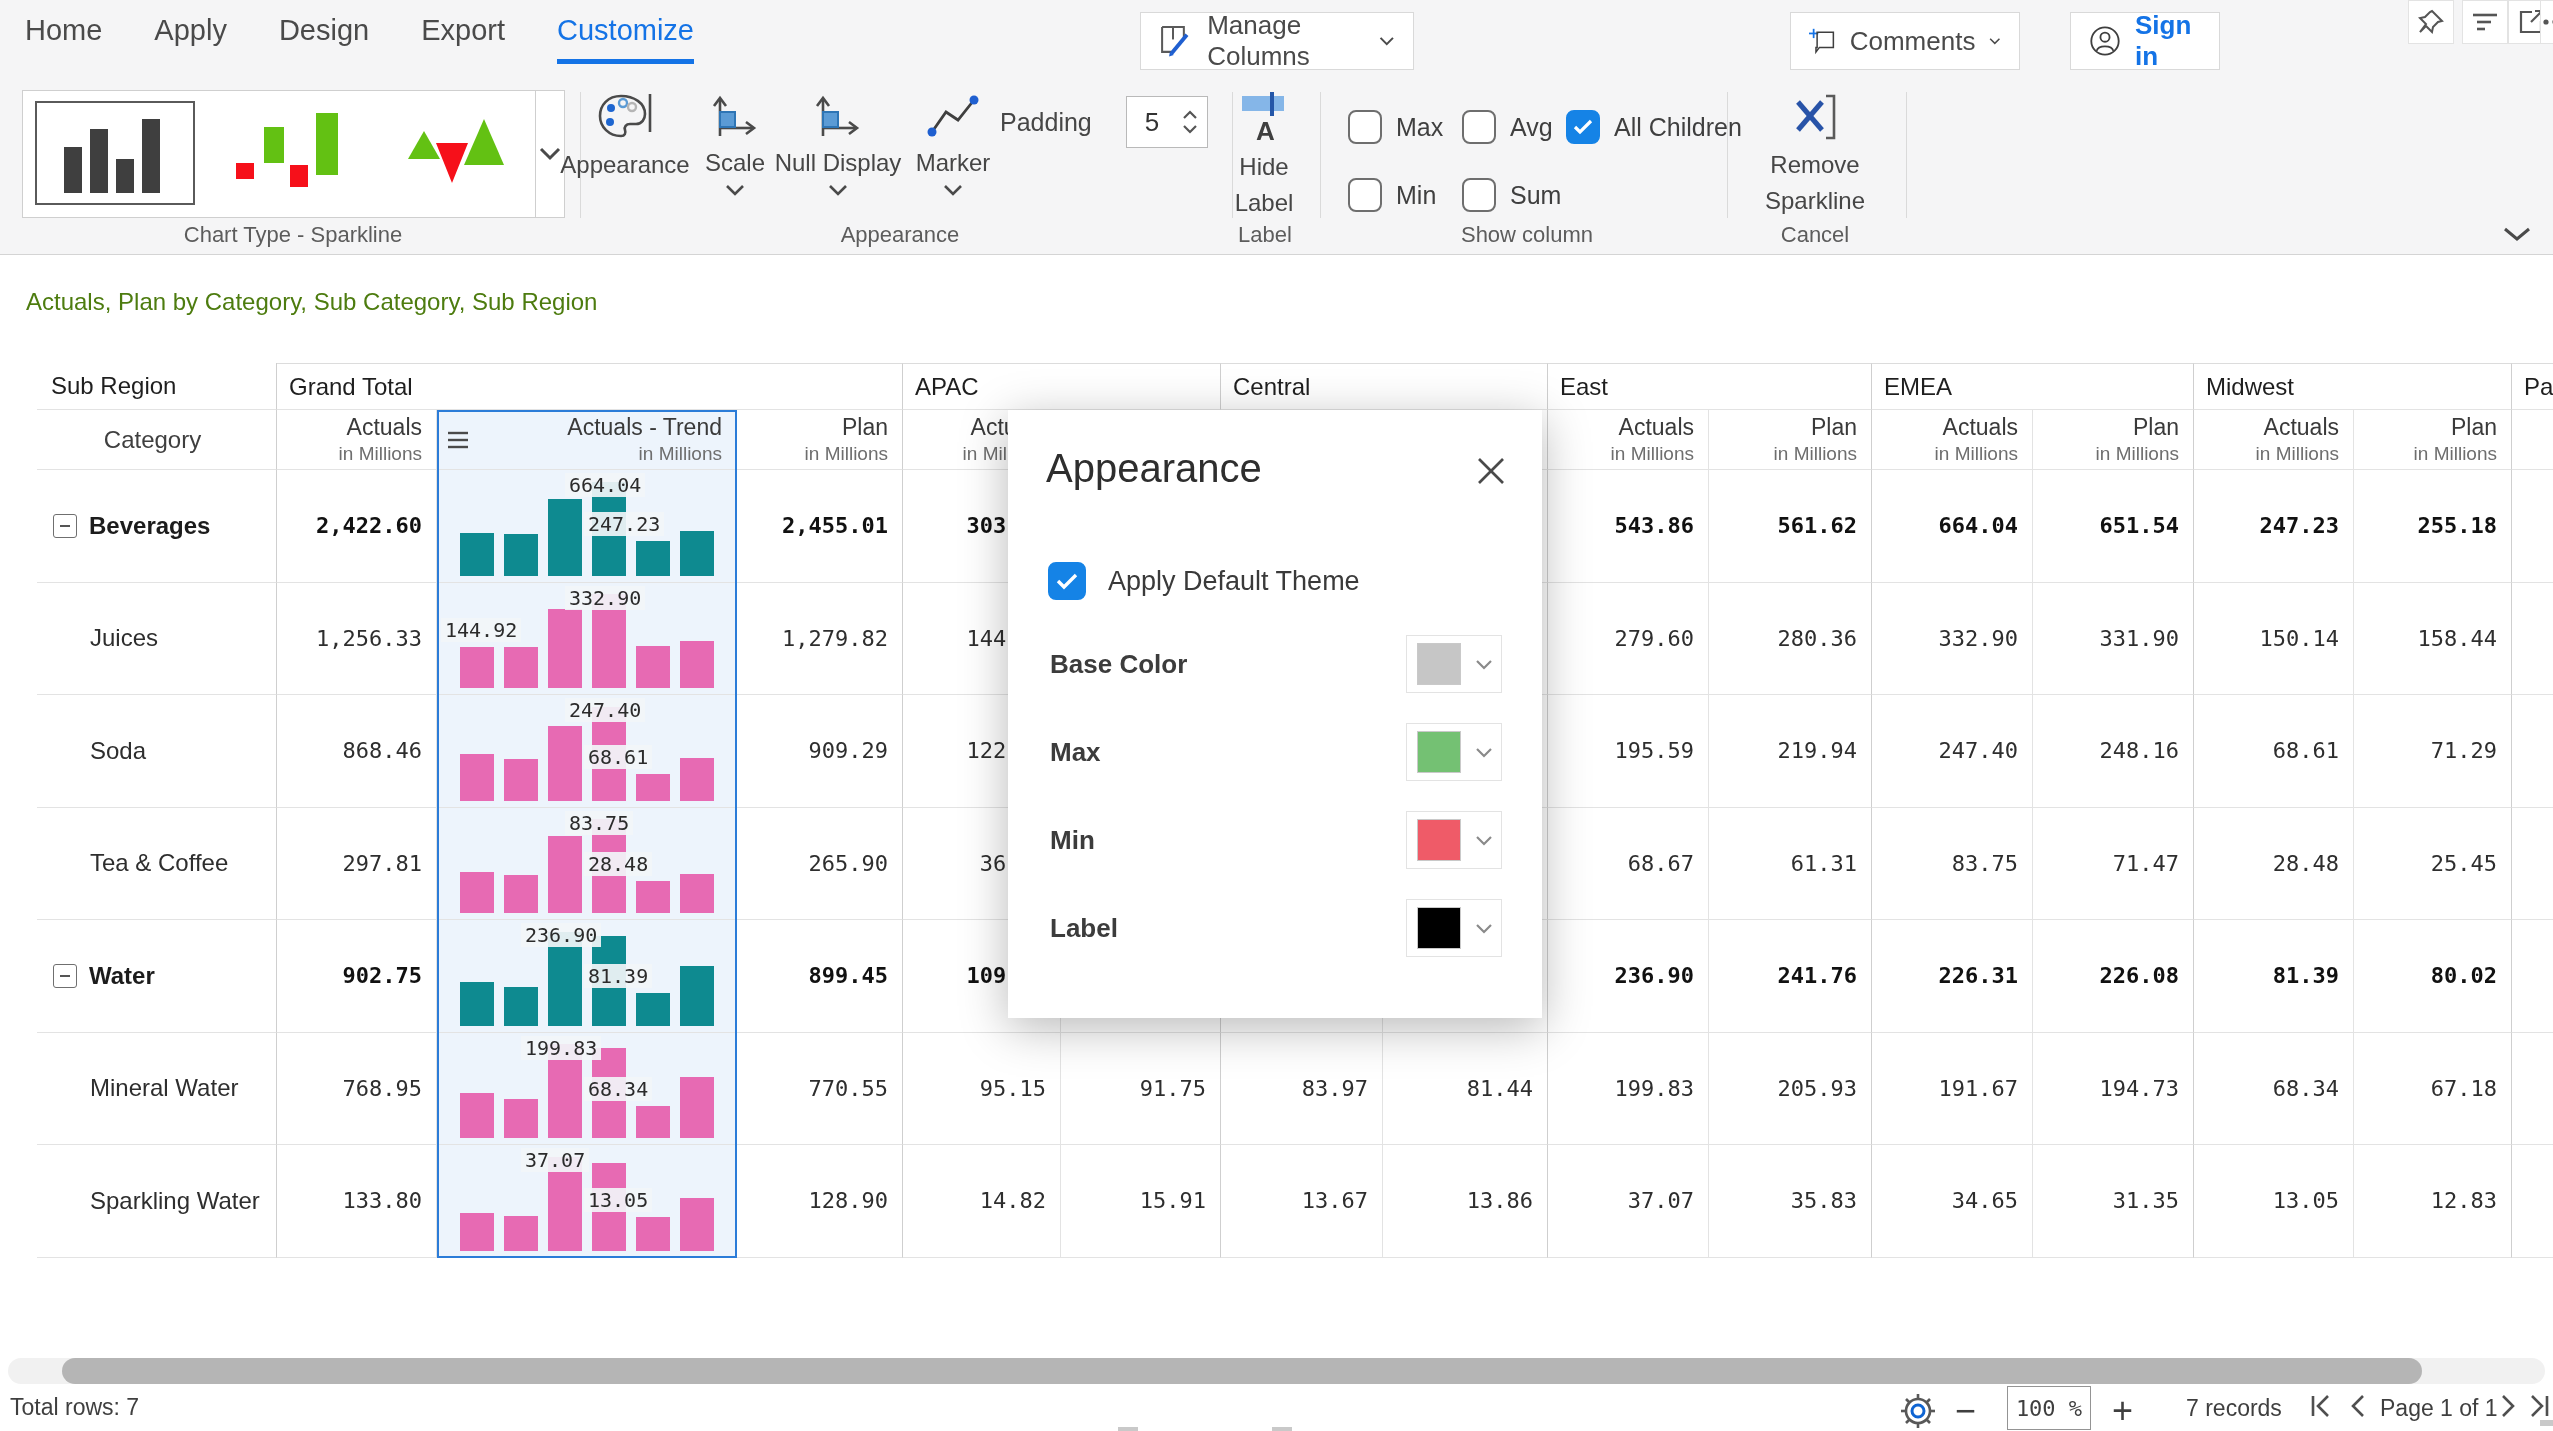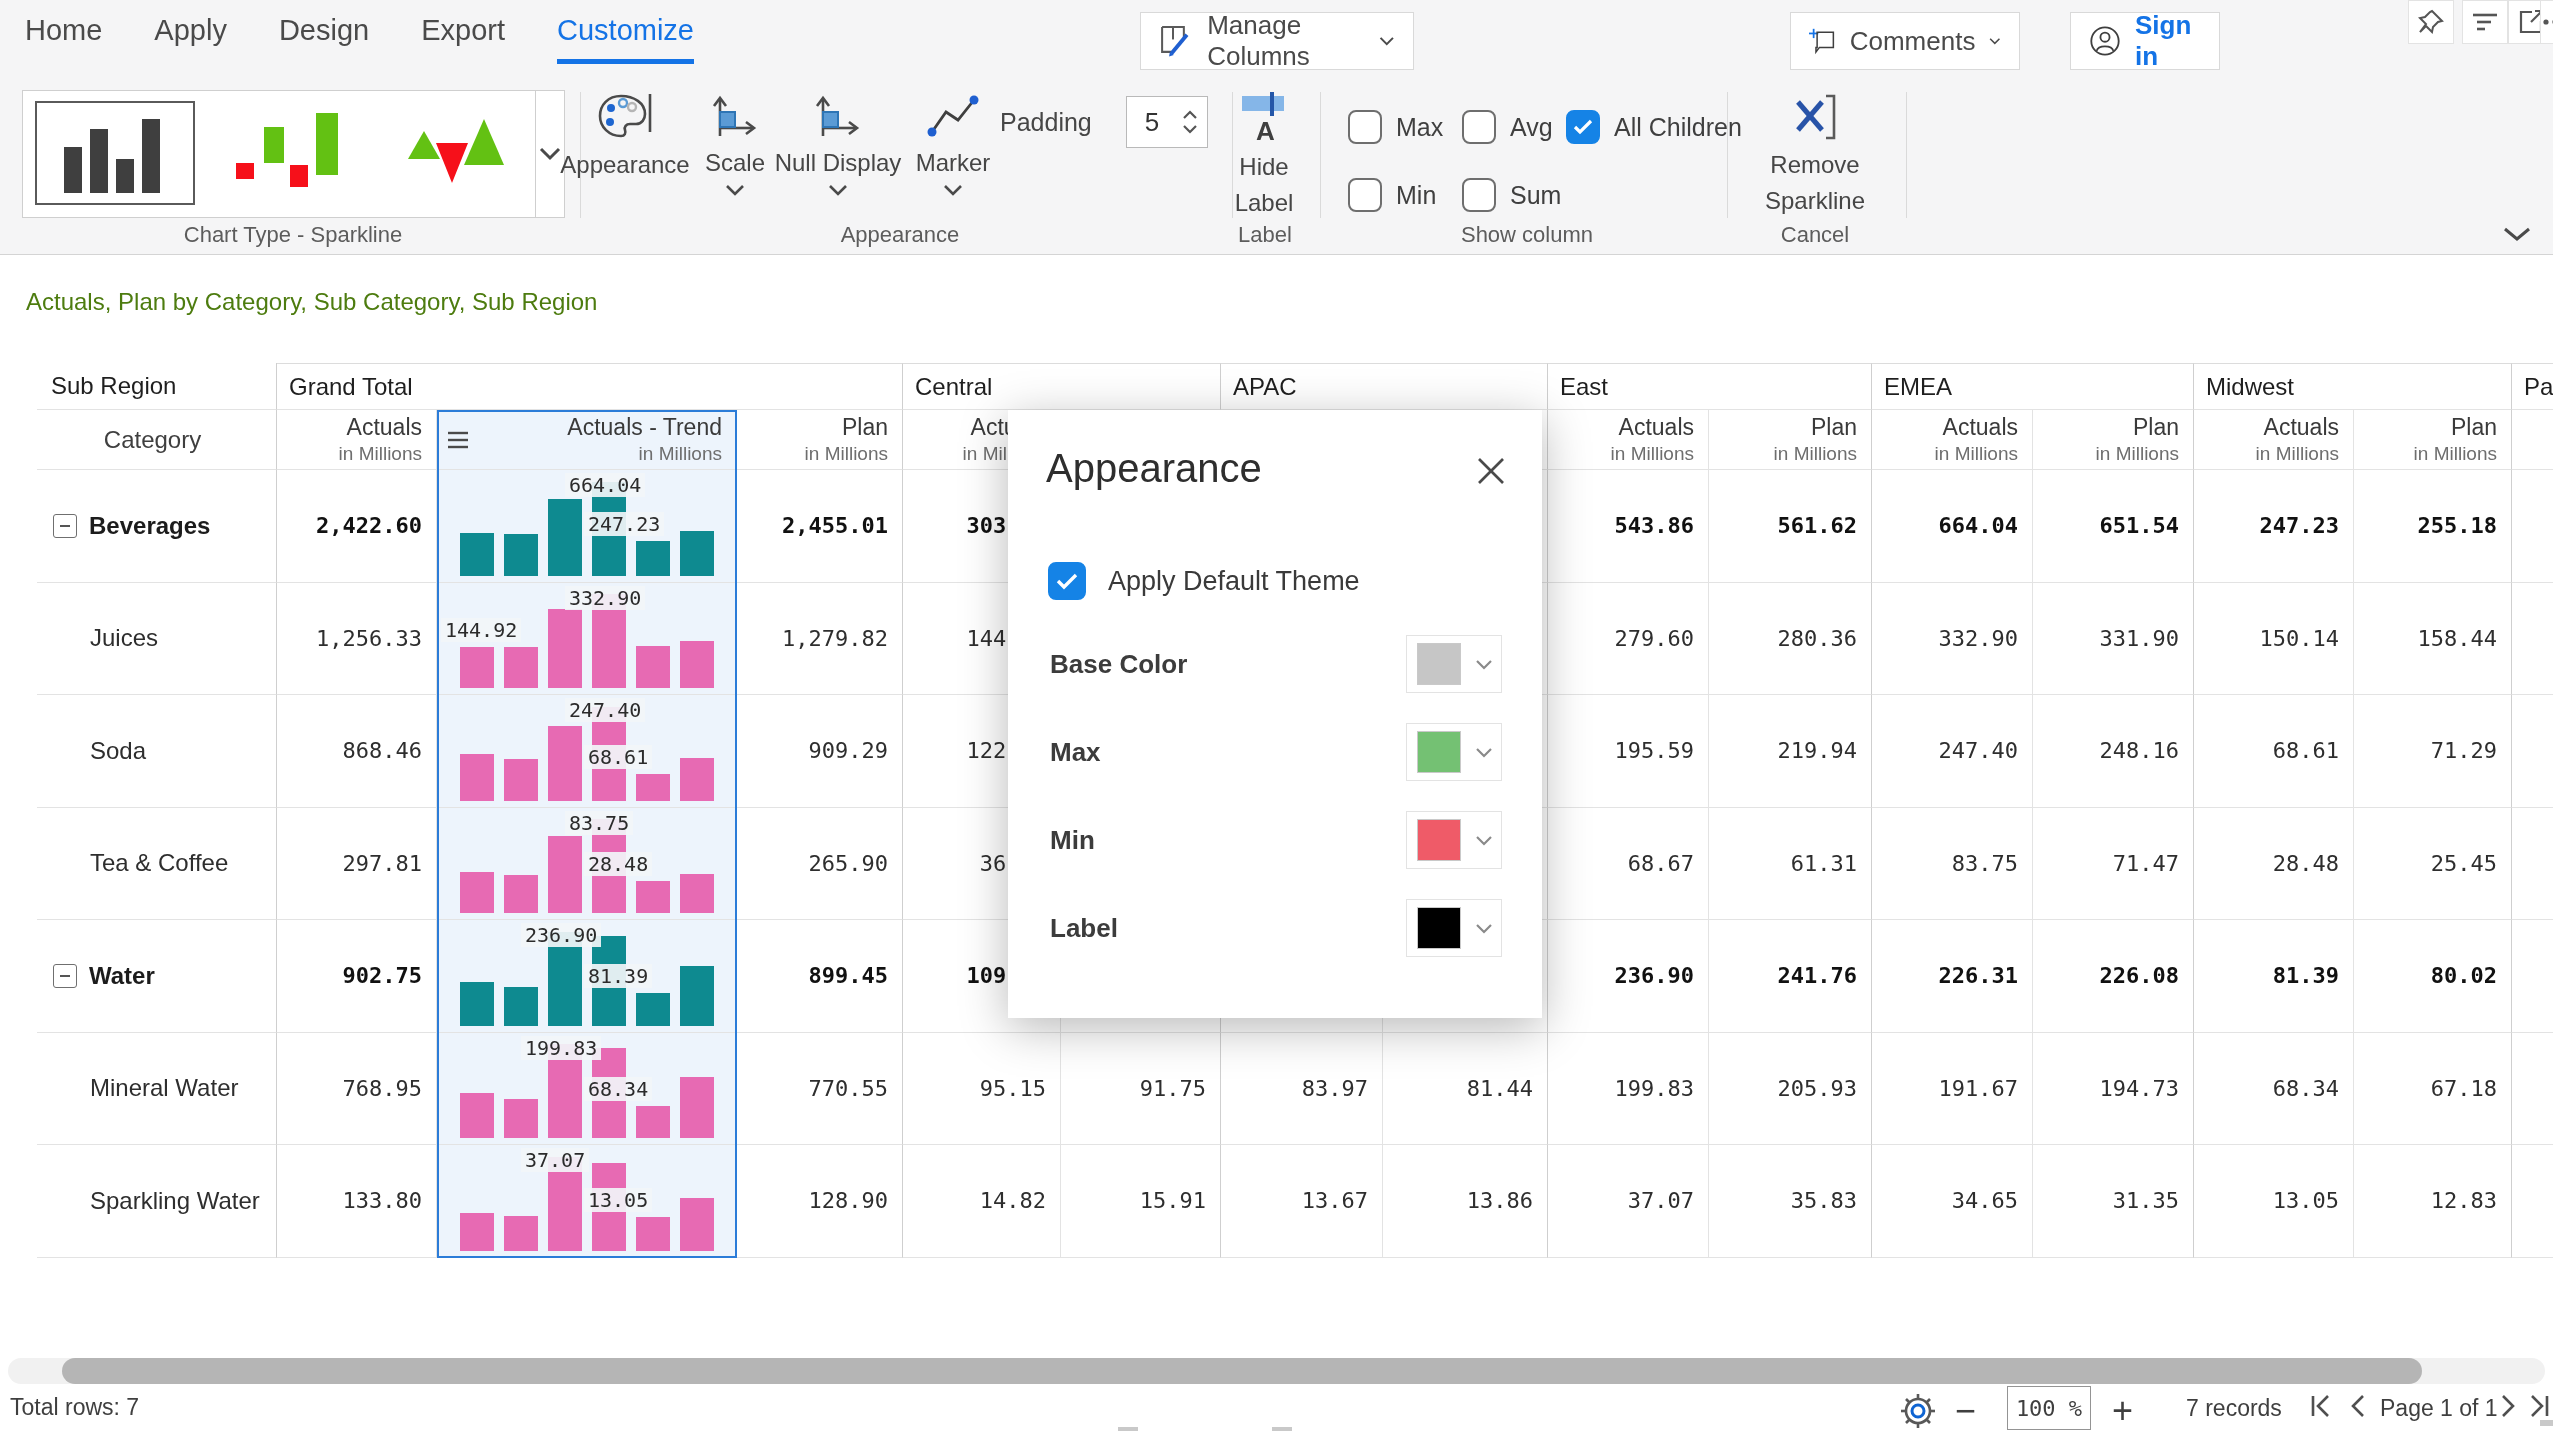--- a/index.html
+++ b/index.html
@@ -309,22 +309,22 @@
     </svg>
   </div>
 </div>
 
 <div id="reporttitle">Actuals, Plan by Category, Sub Category, Sub Region</div>
 
 <div id="tablewrap">
   <div id="grid" style="grid-template-columns: 240px 160px 300px 166px 158px 160px 162px 165px 161px 163px 161px 161px 160px 158px 64px; grid-template-rows: 47px 60px 112.5px 112.5px 112.5px 112.5px 112.5px 112.5px 112.5px;">
       <div class="cell h1 corner rb" style="grid-column: span 1;">Sub Region</div>
       <div class="cell h1 rb" style="grid-column: span 3;">Grand Total</div>
+      <div class="cell h1 rb" style="grid-column: span 2;">APAC</div>
       <div class="cell h1 rb" style="grid-column: span 2;">Central</div>
-      <div class="cell h1 rb" style="grid-column: span 2;">APAC</div>
       <div class="cell h1 rb" style="grid-column: span 2;">East</div>
       <div class="cell h1 rb" style="grid-column: span 2;">EMEA</div>
       <div class="cell h1 rb" style="grid-column: span 2;">Midwest</div>
       <div class="cell h1" style="grid-column: span 1;">Pa</div>
       <div class="cell h2 center rb">
         <span>Category</span>
       </div>
       <div class="cell h2">
         <span>Actuals</span>
         <span class="unit">in Millions</span>

